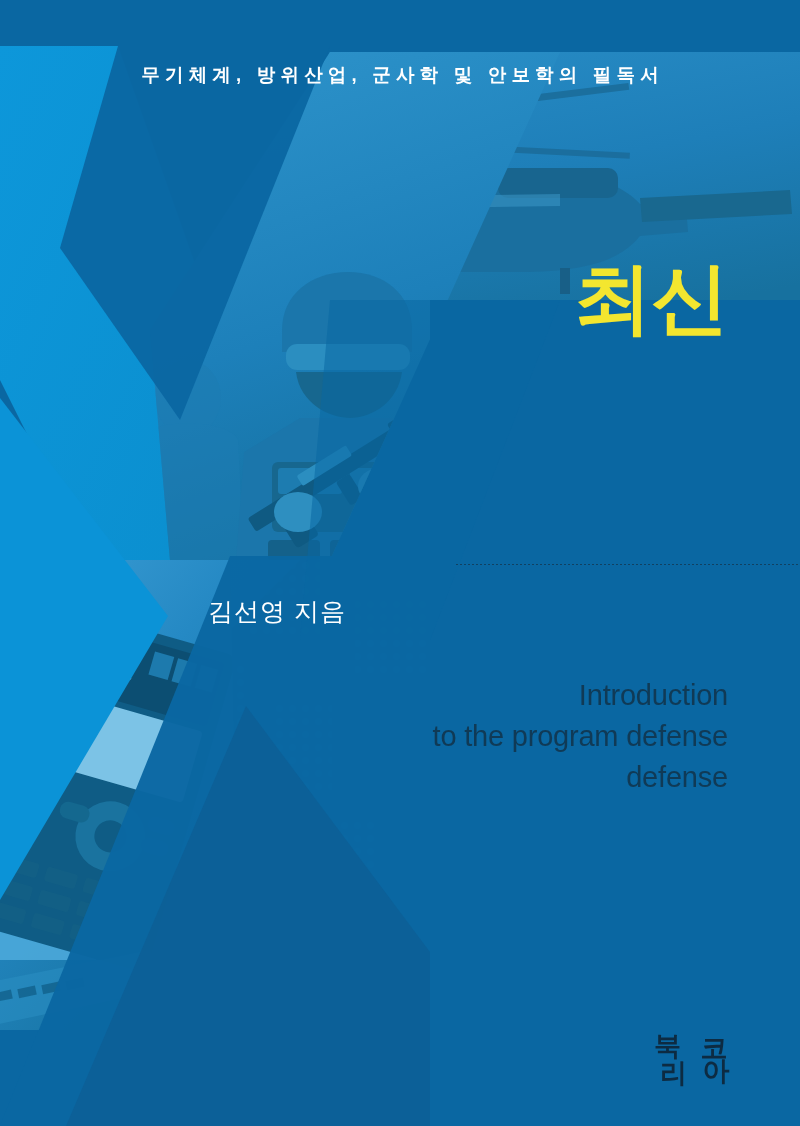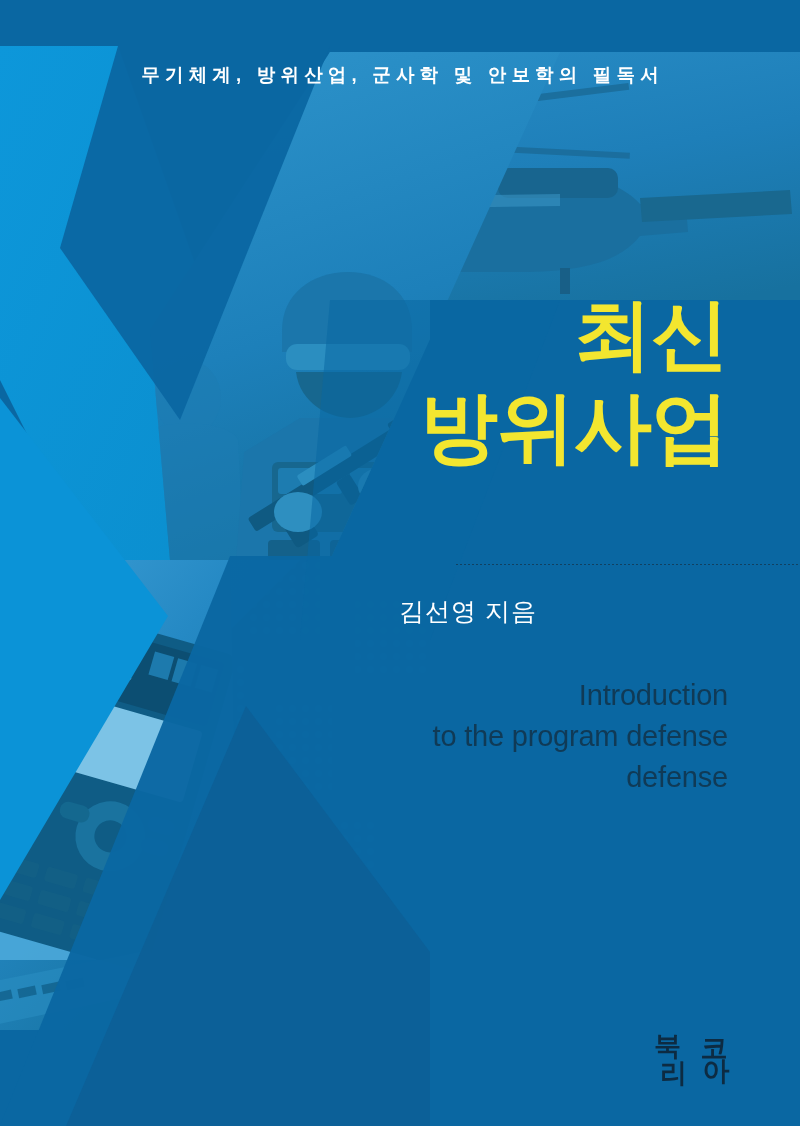--- a/index.html
+++ b/index.html
@@ -50,21 +50,20 @@
     text-indent: 5.2px;
     white-space: nowrap;
   }
 
   .title-block {
     position: absolute;
     top: 252px;
     right: 72px;
     width: 520px;
     text-align: right;
-    margin-top: 36px;
   }
   .title-line {
     display: block;
     color: #f3e62f;
     font-size: 78px;
     line-height: 93px;
     font-weight: 700;
     letter-spacing: -1px;
     white-space: nowrap;
   }
@@ -79,21 +78,21 @@
     background-size: 4px 3px;
     background-repeat: repeat-x;
     opacity: .85;
   }
 
   .author {
     position: absolute;
     top: 595px;
     right: 72px;
     width: 520px;
-    text-align: center;
+    text-align: left;
     color: #ffffff;
     font-size: 25px;
     font-weight: 400;
     letter-spacing: 1px;
   }
 
   .subtitle {
     position: absolute;
     top: 675px;
     right: 72px;
@@ -358,21 +357,20 @@
       <rect x="0" y="0" width="800" height="46" fill="#0a67a2"></rect>
     </svg>
   </div>
 
   <div class="text-layer">
 
     <div class="tagline">무기체계, 방위산업, 군사학 및 안보학의 필독서</div>
 
     <div class="title-block">
       <span class="title-line">최신</span>
-      <span class="title-line">방위사업</span>
     </div>
 
     <div class="divider"></div>
 
     <div class="author">김선영 지음</div>
 
     <div class="subtitle">
       <span>Introduction</span>
       <span>to the program defense</span>
       <span>defense</span>

